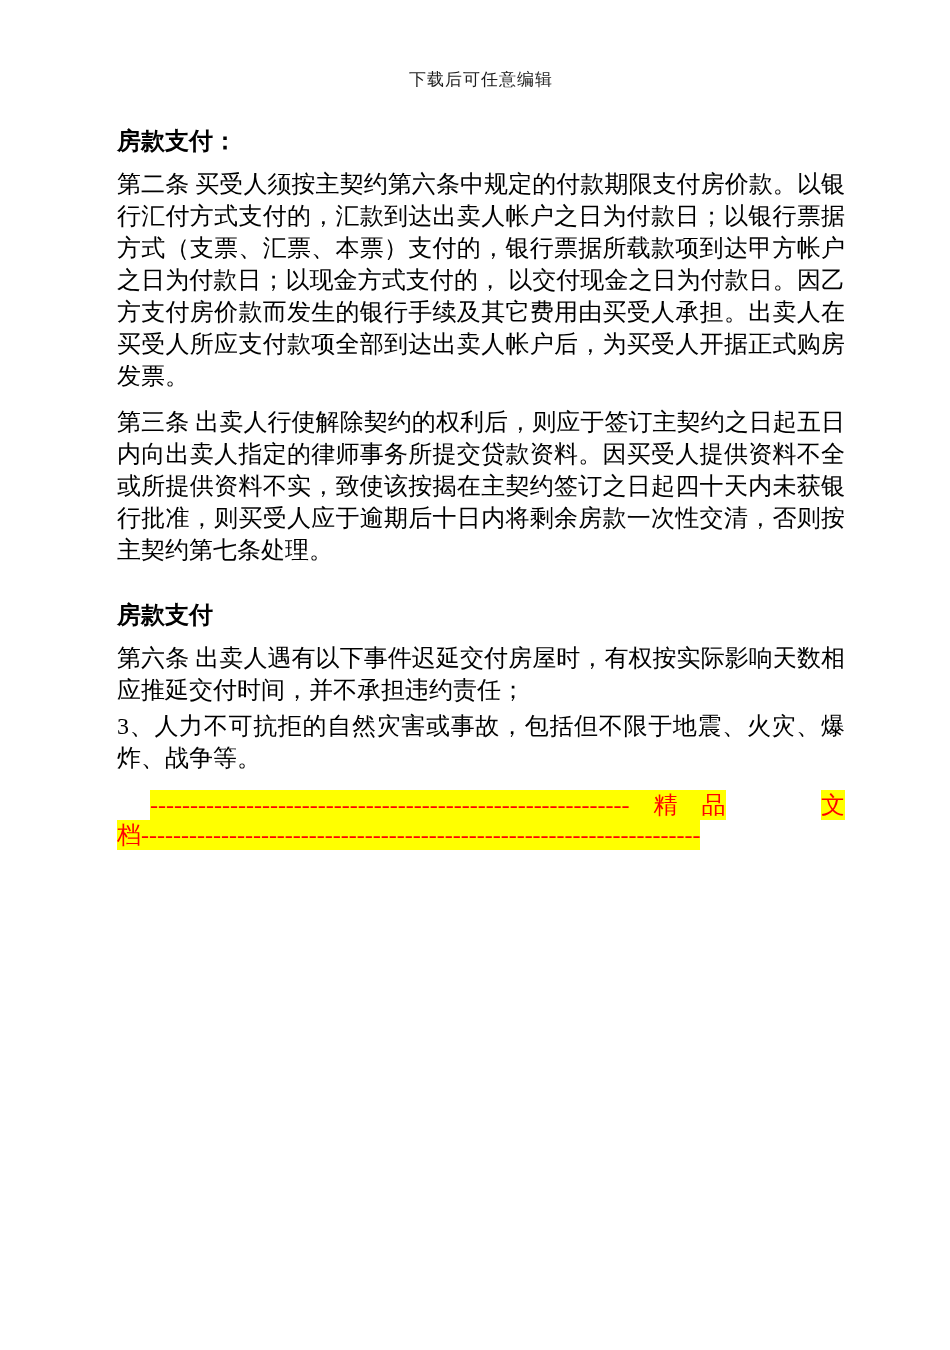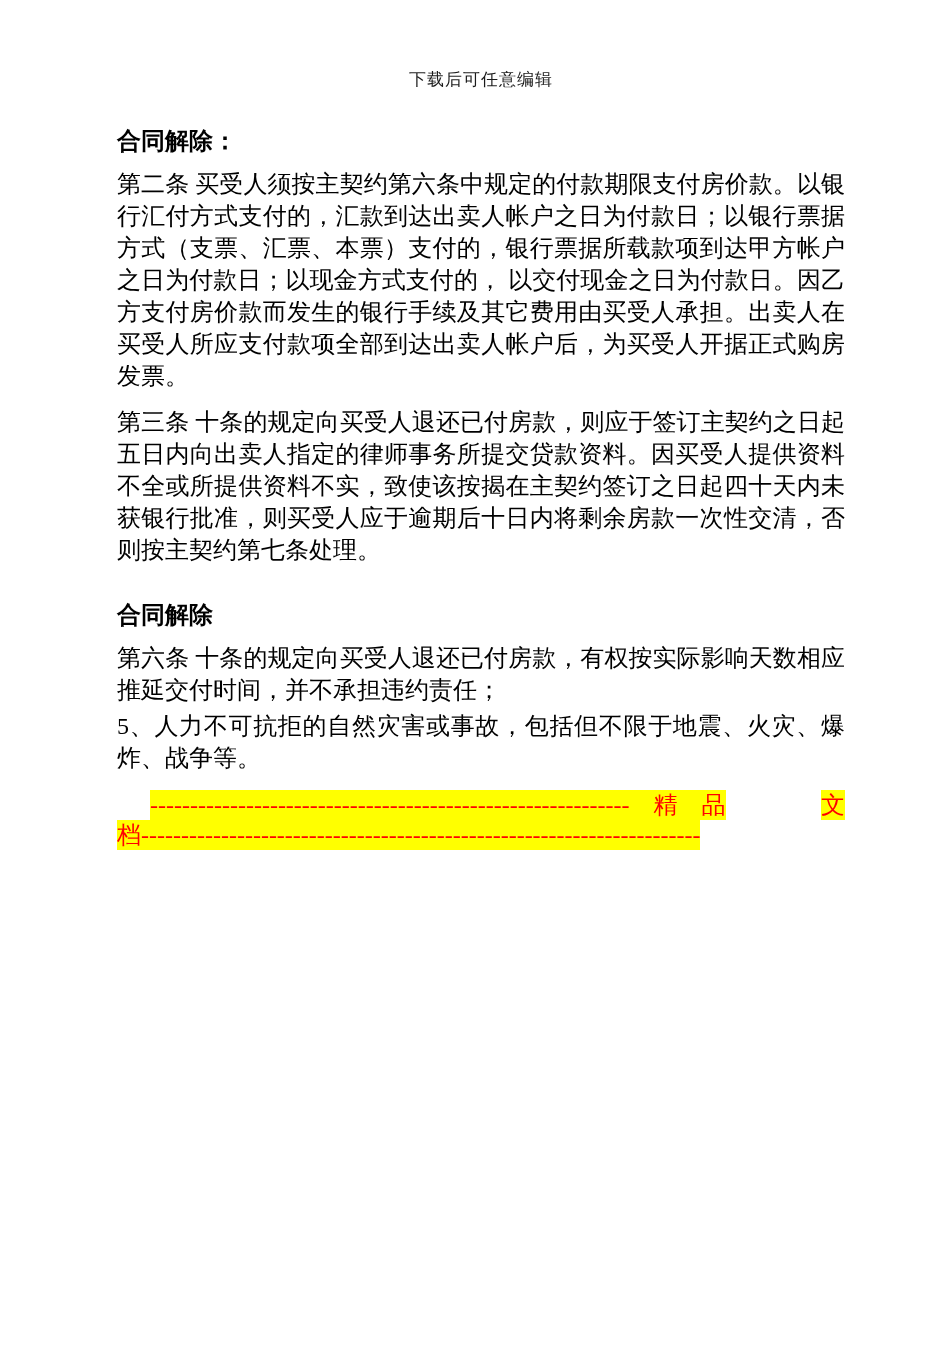--- a/index.html
+++ b/index.html
@@ -74,34 +74,34 @@
     max-width: 645px;
   }
 </style>
 </head>
 <body>
 
 <div class="page">
 
   <p class="header-note">下载后可任意编辑</p>
 
-  <h2 class="section-heading">合同解除：</h2>
+  <h2 class="section-heading">房款支付：</h2>
 
   <p class="clause">第二条 买受人须按主契约第六条中规定的付款期限支付房价款。以银行汇付方式支付的，汇款到达出卖人帐户之日为付款日；以银行票据方式（支票、汇票、本票）支付的，银行票据所载款项到达甲方帐户之日为付款日；以现金方式支付的， 以交付现金之日为付款日。因乙方支付房价款而发生的银行手续及其它费用由买受人承担。出卖人在买受人所应支付款项全部到达出卖人帐户后，为买受人开据正式购房发票。</p>
 
-  <p class="clause">第三条 十条的规定向买受人退还已付房款，则应于签订主契约之日起五日内向出卖人指定的律师事务所提交贷款资料。因买受人提供资料不全或所提供资料不实，致使该按揭在主契约签订之日起四十天内未获银行批准，则买受人应于逾期后十日内将剩余房款一次性交清，否则按主契约第七条处理。</p>
+  <p class="clause">第三条 出卖人行使解除契约的权利后，则应于签订主契约之日起五日内向出卖人指定的律师事务所提交贷款资料。因买受人提供资料不全或所提供资料不实，致使该按揭在主契约签订之日起四十天内未获银行批准，则买受人应于逾期后十日内将剩余房款一次性交清，否则按主契约第七条处理。</p>
 
-  <h2 class="section-heading">合同解除</h2>
+  <h2 class="section-heading">房款支付</h2>
 
 
 
 
-  <p class="clause tight">第六条 十条的规定向买受人退还已付房款，有权按实际影响天数相应推延交付时间，并不承担违约责任；</p>
+  <p class="clause tight">第六条 出卖人遇有以下事件迟延交付房屋时，有权按实际影响天数相应推延交付时间，并不承担违约责任；</p>
 
-  <p class="clause">5、人力不可抗拒的自然灾害或事故，包括但不限于地震、火灾、爆炸、战争等。</p>
+  <p class="clause">3、人力不可抗拒的自然灾害或事故，包括但不限于地震、火灾、爆炸、战争等。</p>
 
   <div class="banner">
     <div class="banner-line1">
       <span class="banner-seg seg1">------------------------------------------------------------　精　品</span>
       <span class="banner-seg seg2">文</span>
     </div>
     <div class="banner-line2">
       <span class="banner-seg seg3">档----------------------------------------------------------------------</span>
     </div>
   </div>

